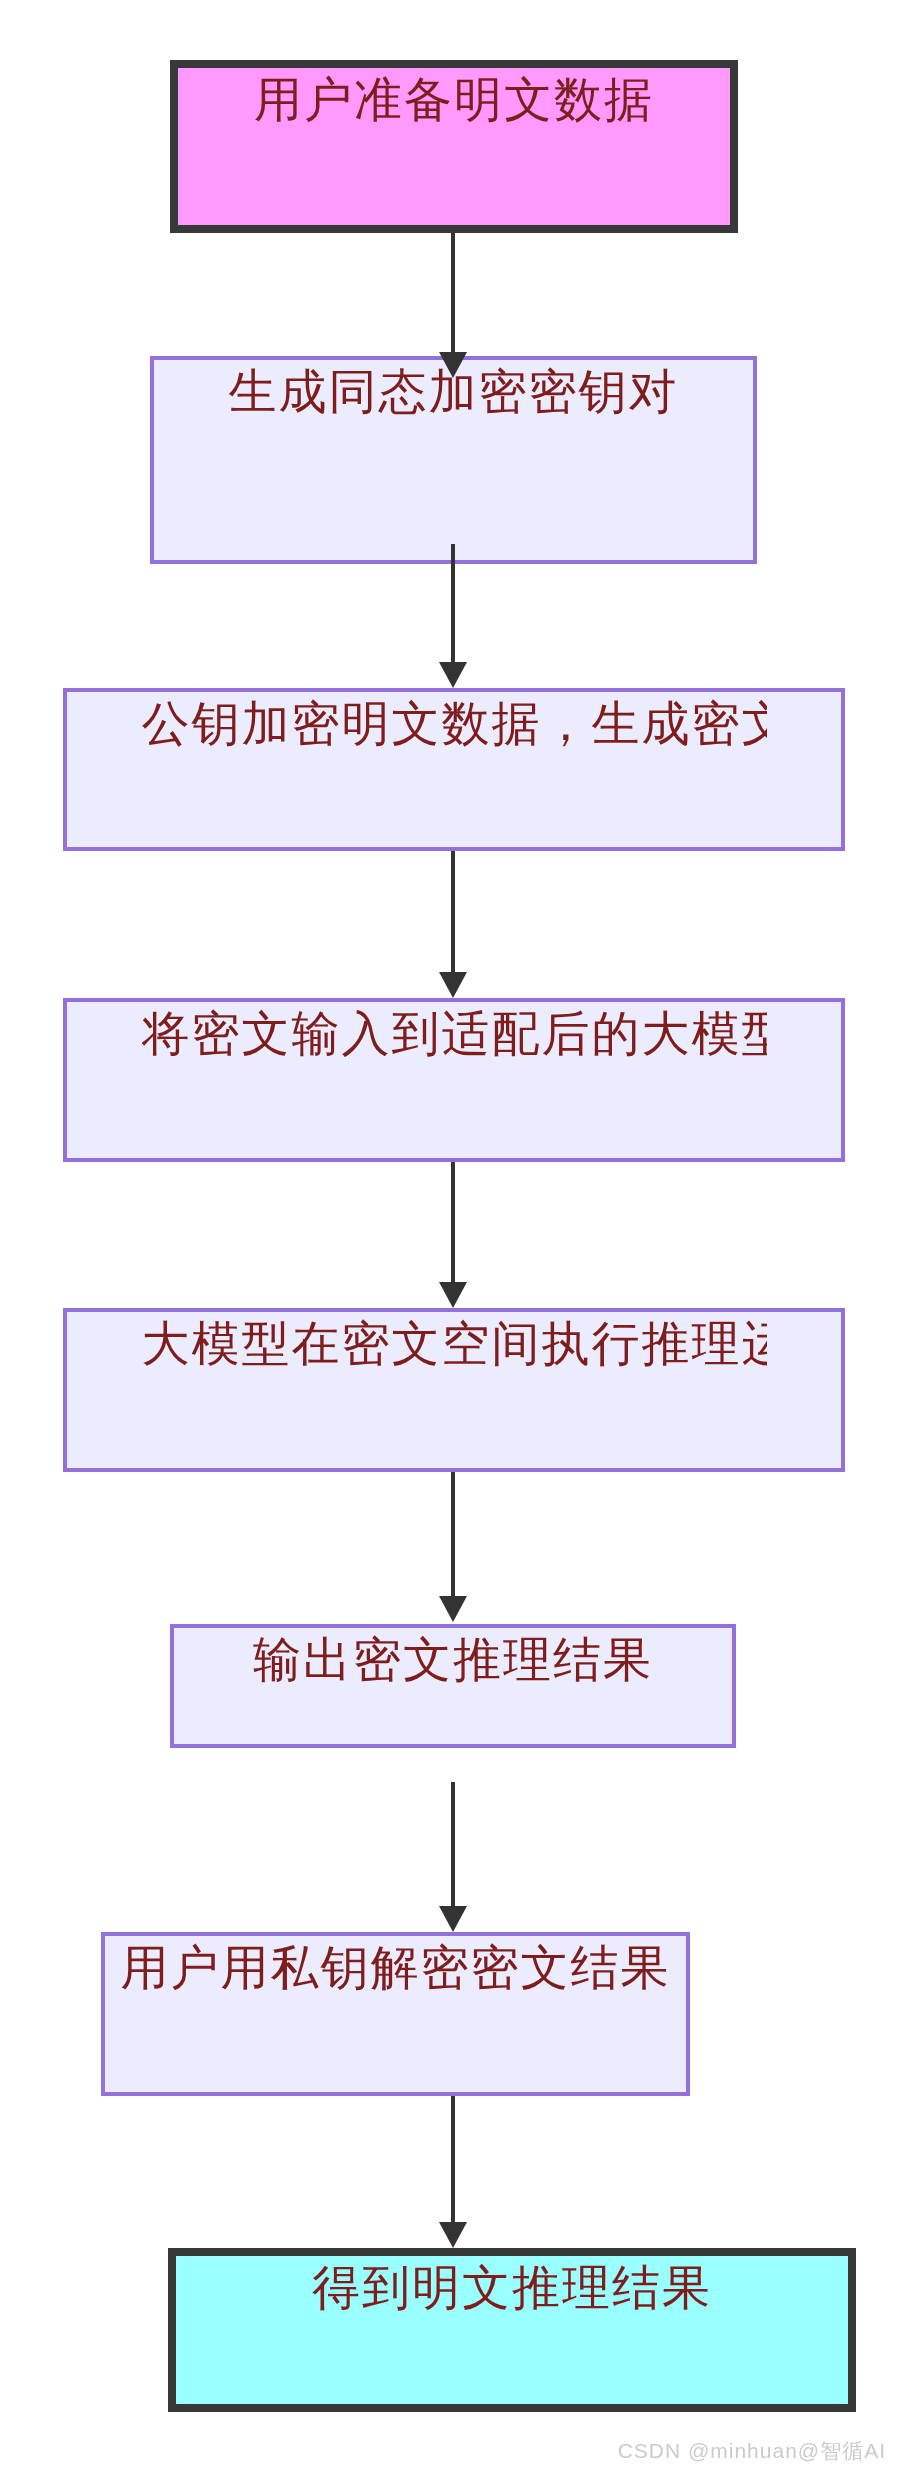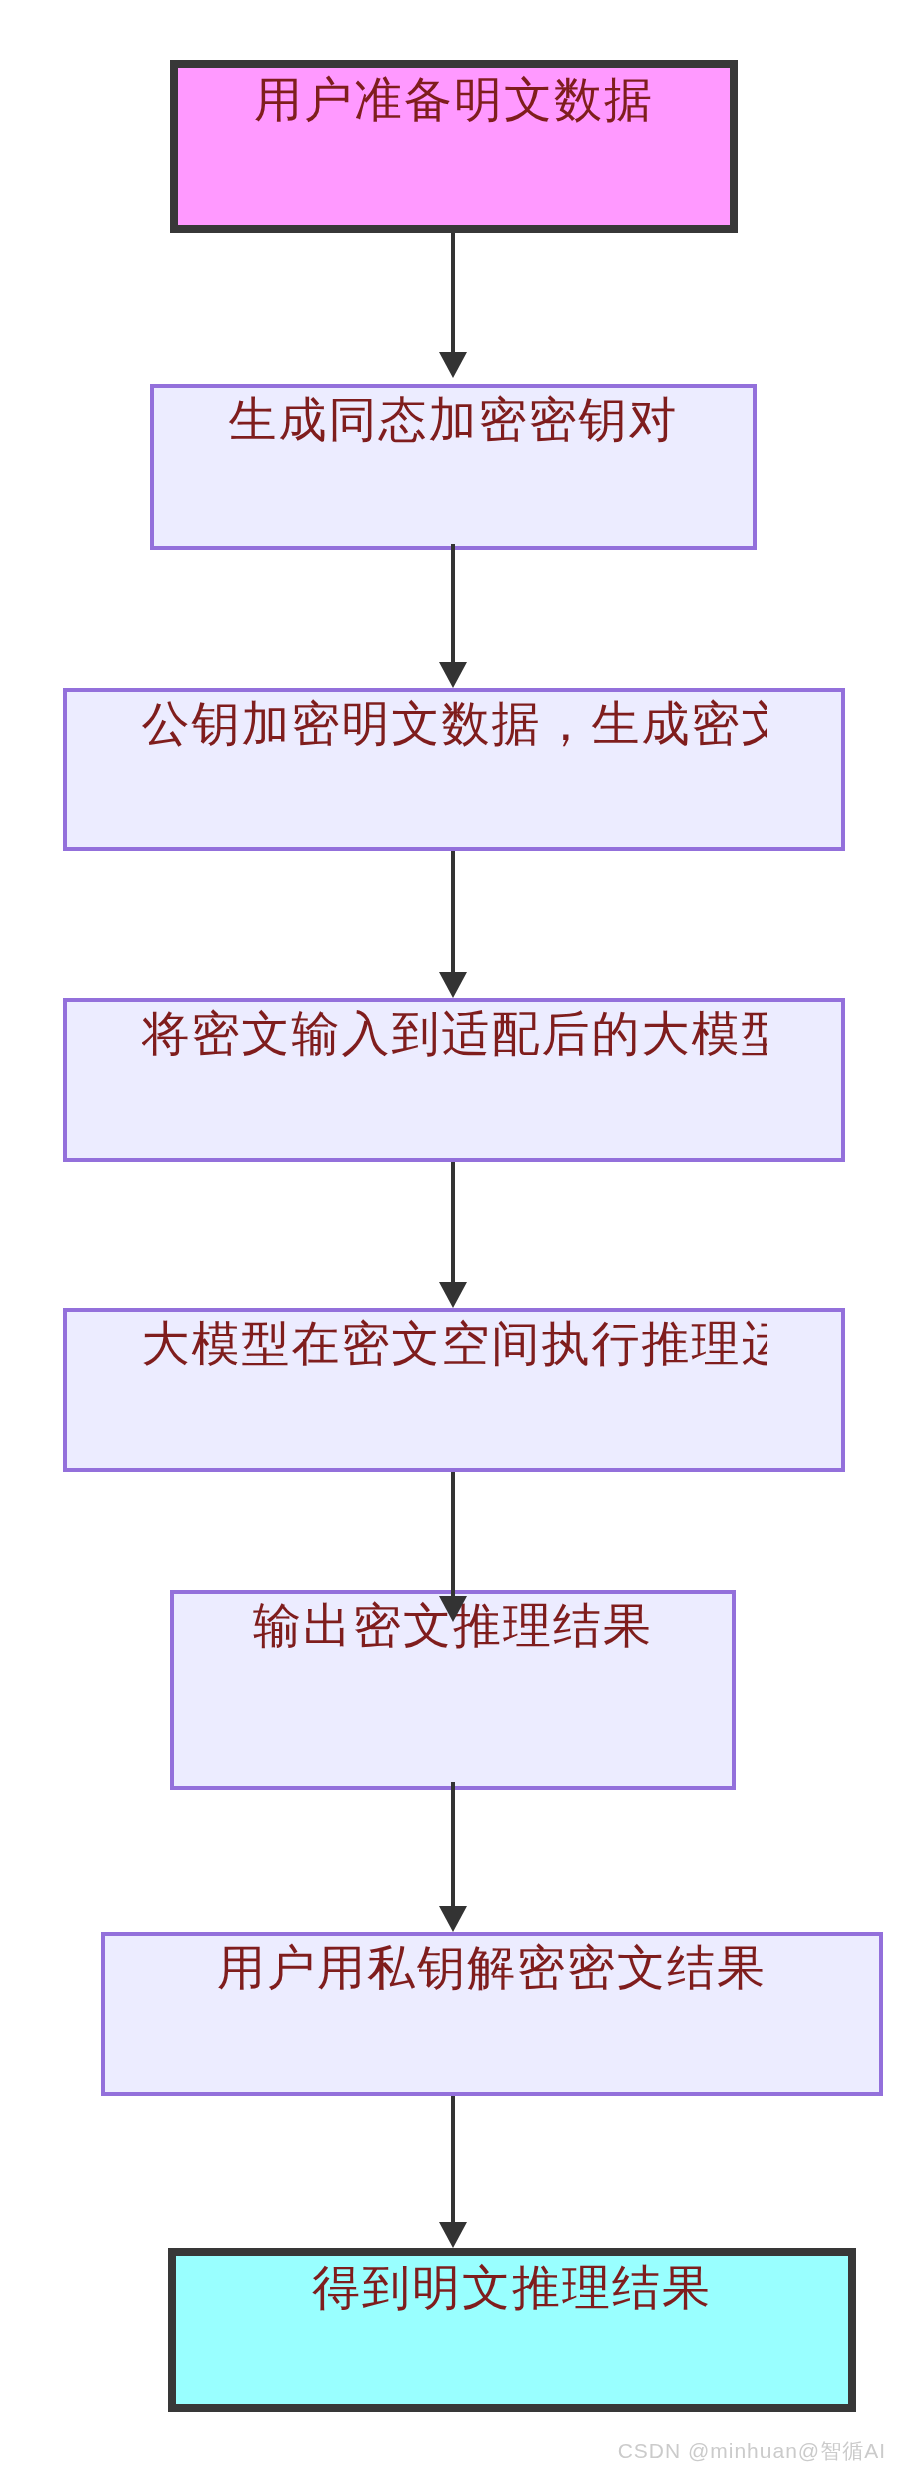--- a/index.html
+++ b/index.html
@@ -33,26 +33,26 @@
   
   .clip .lbl {
     display: block;
     width: 625px;
     overflow: hidden;
     text-align: left;
   }
 
   
   .n1 { left: 170px; top:   60px; width: 568px; height: 173px; }
-  .n2 { left: 150px; top:  384px; width: 607px; height: 166px; }
+  .n2 { left: 150px; top:  356px; width: 607px; height: 208px; }
   .n3 { left:  63px; top:  688px; width: 782px; height: 163px; }
   .n4 { left:  63px; top:  998px; width: 782px; height: 164px; }
   .n5 { left:  63px; top: 1308px; width: 782px; height: 164px; }
-  .n6 { left: 170px; top: 1590px; width: 566px; height: 200px; }
-  .n7 { left: 101px; top: 1932px; width: 782px; height: 164px; }
+  .n6 { left: 170px; top: 1624px; width: 566px; height: 124px; }
+  .n7 { left: 101px; top: 1932px; width: 589px; height: 164px; }
   .n8 { left: 168px; top: 2248px; width: 688px; height: 164px; }
 
   
   .edge {
     position: absolute;
     left: 451px;
     width: 4px;
     background: #333333;
   }
   .head {

